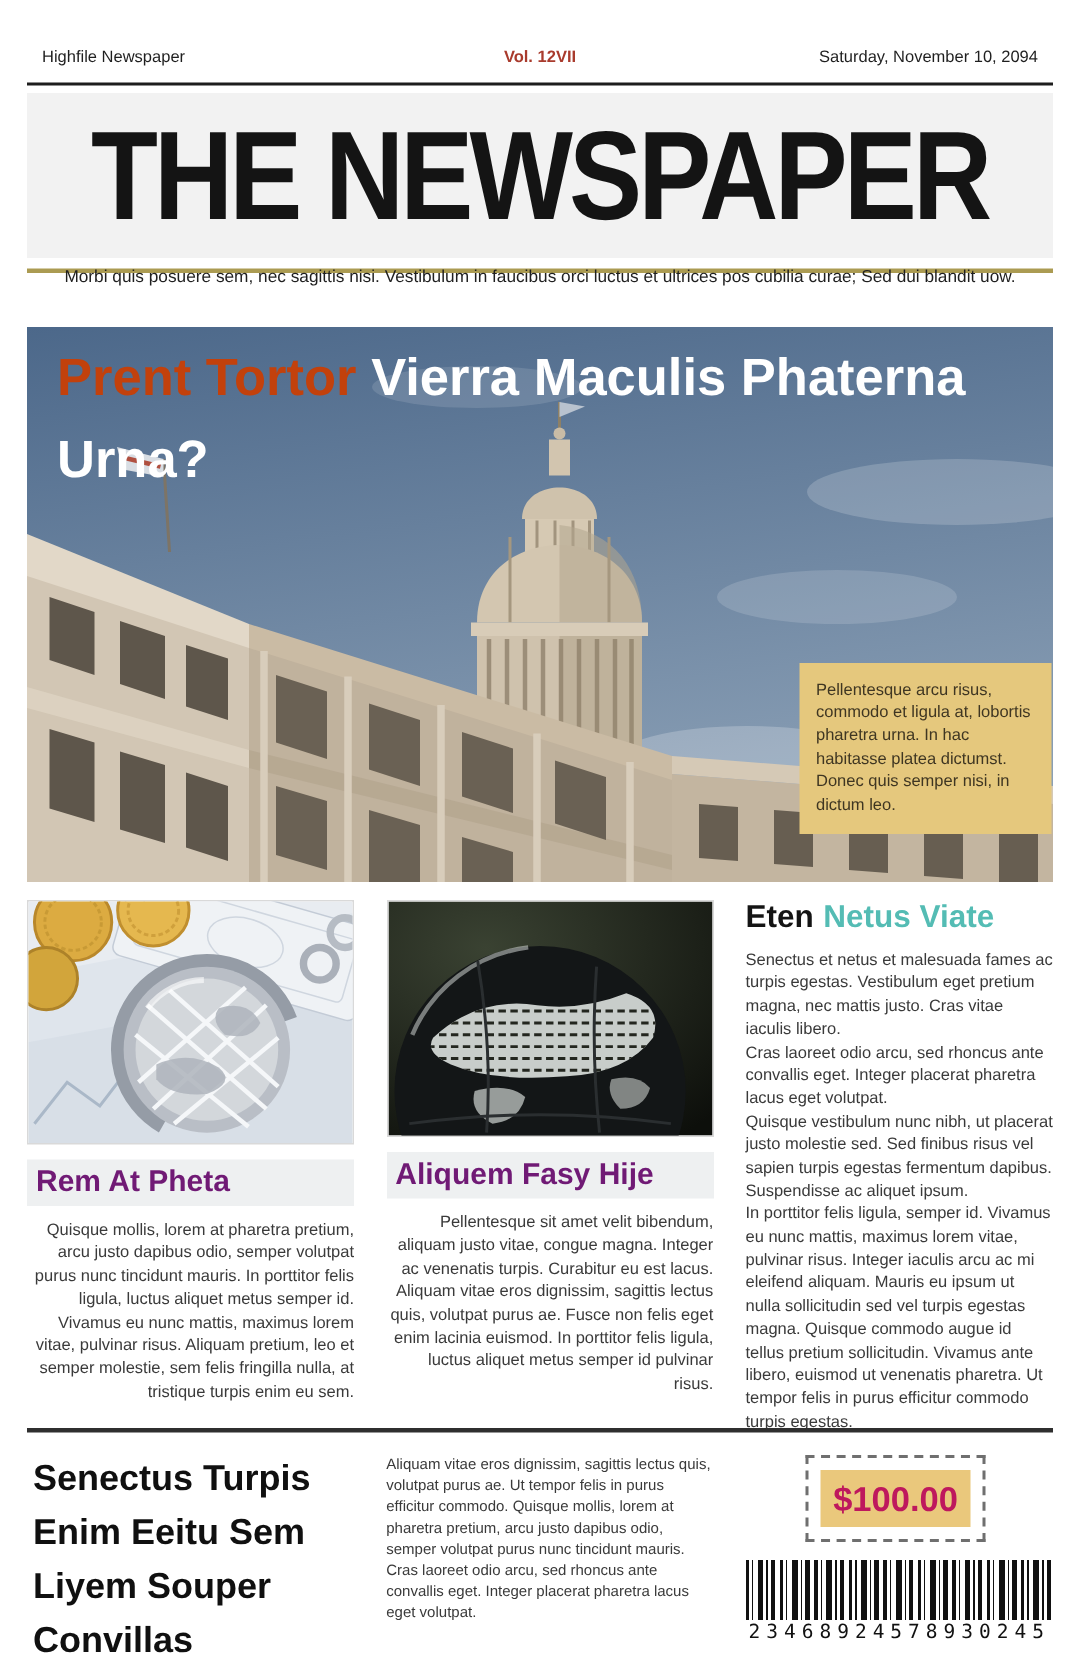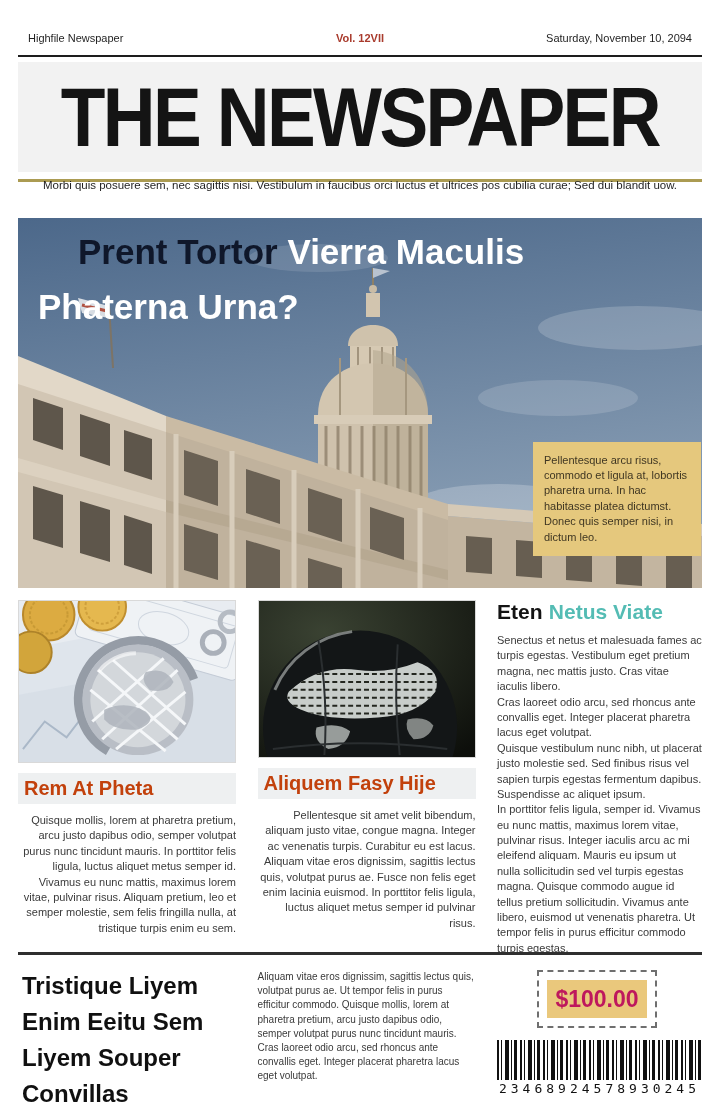--- a/index.html
+++ b/index.html
@@ -17,29 +17,29 @@
   
   .masthead { position:absolute; top:62px; left:18px; width:684px; height:110px; background:#f2f2f2; display:flex; align-items:center; justify-content:center; overflow:hidden; }
   .masthead h1 { margin:0; font-size:84px; font-weight:bold; color:#141414; letter-spacing:-3px; transform:scaleX(.87); white-space:nowrap; }
   .gold-rule { position:absolute; top:179px; left:18px; width:684px; height:3px; background:#ab9b52; }
   .tagline { position:absolute; top:179px; left:18px; width:684px; text-align:center; font-size:11.5px; color:#1f1f1f; margin:0; }
 
   
   .hero { position:absolute; top:218px; left:18px; width:684px; height:370px; overflow:hidden; }
   .hero svg { position:absolute; left:0; top:0; }
   .hero-headline { position:absolute; left:20px; top:6px; width:610px; margin:0; font-size:35px; line-height:1.58; font-weight:bold; color:#ffffff; }
-  .hl-accent { color:#0f172a; margin-right:.28em;margin-left:40px; }
+  .hl-accent { color:#c2410c; margin-right:.28em; }
   .hero-caption { position:absolute; right:1px; bottom:32px; width:168px; background:#e5c87d; padding:11px 11px; font-size:11px; line-height:1.4; color:#3f3622; }
 
   
   .columns { position:absolute; top:600px; left:18px; width:684px; display:flex; justify-content:space-between; }
   .col-a, .col-b { width:218px; }
   .col-c { width:205px; }
   .article-image { display:block; width:100%; border:1px solid #d9d9d9; background:#fff; }
-  .col-heading { background:#eef0f1; font-size:20px; font-weight:bold; color:#c2410c; padding:4px 6px; margin:10px 0 9px; }
+  .col-heading { background:#eef0f1; font-size:20px; font-weight:bold; color:#701a75; padding:4px 6px; margin:10px 0 9px; }
   .col-body { font-size:11px; line-height:1.4; color:#3a3a3a; margin:0;text-align:right; }
   .col-c-heading { font-size:21px; font-weight:bold; margin:0 0 9px; color:#141414; }
   .teal { color:#54bcb4; }
   .col-c p { font-size:11px; line-height:1.4; color:#3a3a3a; margin:0; }
 
   .section-rule { position:absolute; top:952px; left:18px; width:684px; height:3px; background:#2f2f2f; }
 
   
   .bottom { position:absolute; top:968px; left:18px; width:684px; display:flex; justify-content:space-between; }
   .bottom-headline { width:218px; font-size:24px; font-weight:bold; line-height:1.5; color:#101010; padding-left:4px; }
@@ -263,21 +263,21 @@
       <p>Quisque vestibulum nunc nibh, ut placerat justo molestie sed. Sed finibus risus vel sapien turpis egestas fermentum dapibus. Suspendisse ac aliquet ipsum.</p>
       <p>In porttitor felis ligula, semper id. Vivamus eu nunc mattis, maximus lorem vitae, pulvinar risus. Integer iaculis arcu ac mi eleifend aliquam. Mauris eu ipsum ut nulla sollicitudin sed vel turpis egestas magna. Quisque commodo augue id tellus pretium sollicitudin. Vivamus ante libero, euismod ut venenatis pharetra. Ut tempor felis in purus efficitur commodo turpis egestas.</p>
     </article>
 
   </section>
 
   <div class="section-rule"></div>
 
   <section class="bottom">
     <div class="bottom-headline">
-      <div>Tristique Liyem</div>
+      <div>Senectus Turpis</div>
       <div>Enim Eeitu Sem</div>
       <div>Liyem Souper</div>
       <div>Convillas</div>
     </div>
     <p class="bottom-body">Aliquam vitae eros dignissim, sagittis lectus quis, volutpat purus ae. Ut tempor felis in purus efficitur commodo. Quisque mollis, lorem at pharetra pretium, arcu justo dapibus odio, semper volutpat purus nunc tincidunt mauris. Cras laoreet odio arcu, sed rhoncus ante convallis eget. Integer placerat pharetra lacus eget volutpat.</p>
     <div class="bottom-right">
       <div class="coupon">
         <div class="price-box">
           <span class="price">$100.00</span>
         </div>

